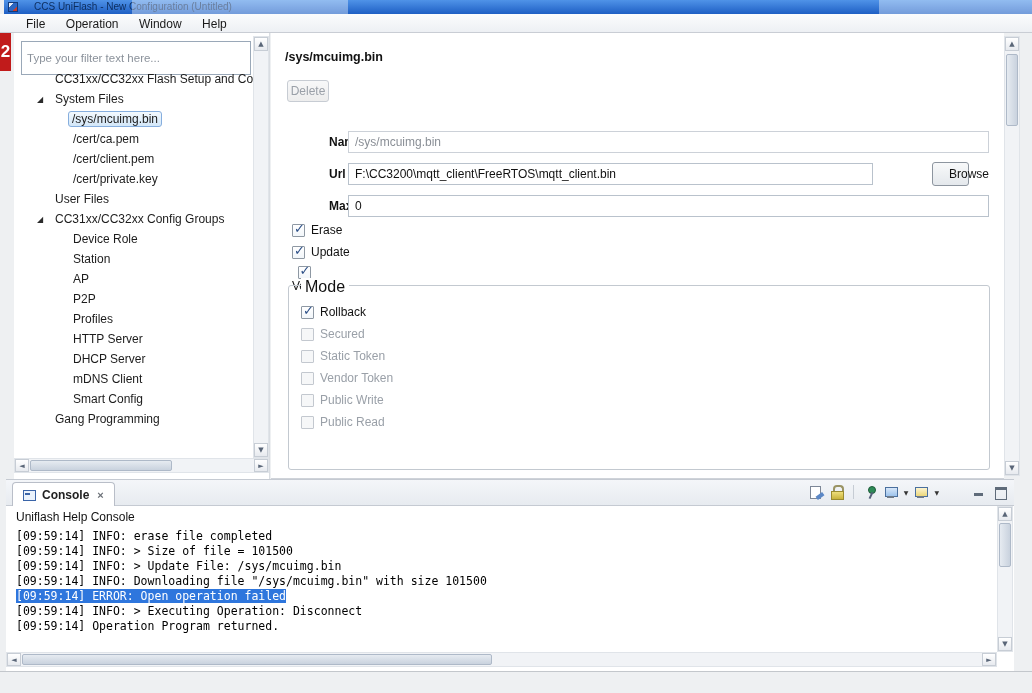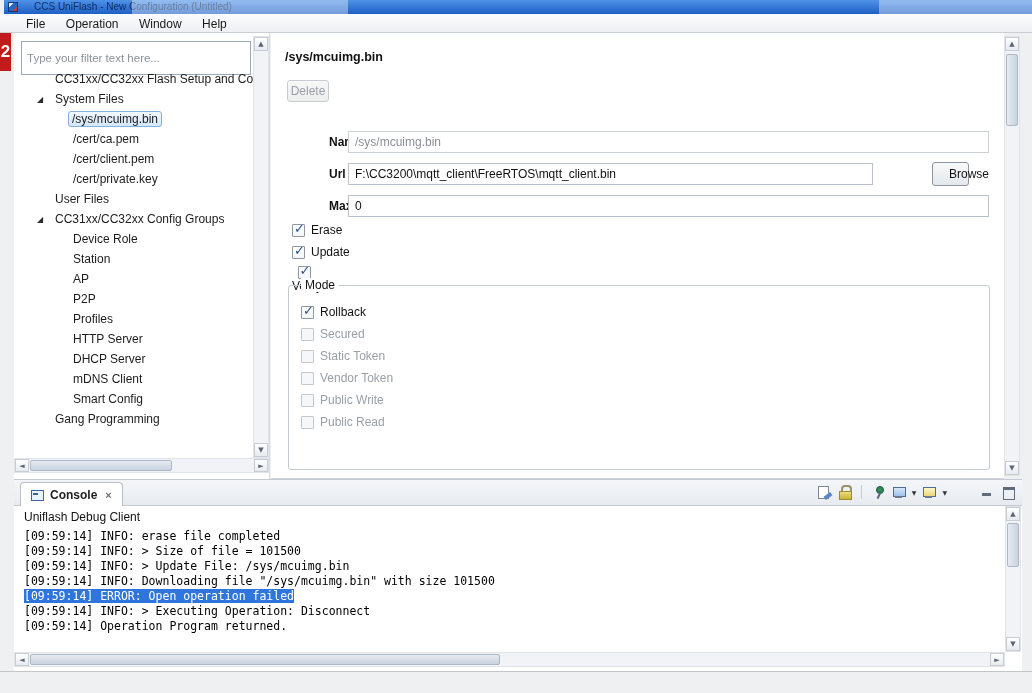--- a/index.html
+++ b/index.html
@@ -56,25 +56,25 @@
   .txt.dim { color:#8a8f96; border-color:#ccd1d8; }
 
   .chk-row, .opt-row { display:flex; align-items:center; font-size:12px; color:#111; }
   .chk-row { position:absolute; left:21px; height:16px; }
   .cb { width:13px; height:13px; border:1px solid #8e98a3; background:linear-gradient(#fff,#f2f6fa); border-radius:1px; margin-right:6px; position:relative; flex:none; }
   .checked .cb::after { content:"✓"; position:absolute; left:1px; top:-4px; font-size:13px; font-weight:bold; color:#2c4f87; font-family:"DejaVu Sans",sans-serif; }
   .disabled .cb { border-color:#c3c8cf; background:#f6f7f8; }
   .disabled .opt-label, .disabled .chk-label { color:#9aa0a8; }
 
   .mode-group { position:absolute; left:17px; top:252px; width:702px; height:185px; border:1px solid #c3c9d0; border-radius:3px; padding:15px 0 0 12px; }
-  .mode-legend { position:absolute; left:12px; top:-8px; background:#fff; padding:0 4px; font-size:12px; color:#111; }
+  .mode-legend { position:absolute; left:12px; top:-8px; background:#fff; padding:0 4px; font-size:16px; color:#111; }
   .opt-row { height:22px; }
 
   
-  .console-panel { left:14px; top:479px; width:1008px; height:192px; background:#fff; }
+  .console-panel { left:6px; top:479px; width:1008px; height:192px; background:#fff; }
   .tabbar { position:absolute; left:0; top:0; width:100%; height:27px; background:linear-gradient(#f4f6f9,#e7ebf0); border-top:1px solid #c5cad2; border-bottom:1px solid #c5cad2; }
   .tab { position:absolute; left:6px; top:2px; height:25px; background:#fff; border:1px solid #b9bec8; border-bottom:none; border-radius:4px 4px 0 0; display:flex; align-items:center; padding:0 8px; gap:5px; }
   .tab-label { font-size:12px; font-weight:bold; color:#222; }
   .tab-close { font-size:11px; color:#6b7077; width:12px; text-align:center; }
   .tab-close::before { content:"×"; font-weight:bold; }
   .con-toolbar { position:absolute; right:6px; top:4px; display:flex; align-items:center; gap:5px; }
   .tb-sep { width:1px; height:14px; background:#c6ccd4; margin:0 3px; }
   .tb-gap { width:22px; }
   .caret { font-size:6px; color:#333; font-family:"DejaVu Sans",sans-serif; }
   .caret::before { content:"▼"; }
@@ -277,21 +277,21 @@
       <span class="caret"></span>
       <span class="icon16 ic-monitor open"></span>
       <span class="caret"></span>
       <span class="tb-gap"></span>
       <span class="icon16 ic-min"></span>
       <span class="icon16 ic-max"></span>
     </div>
   </div>
 
   <div class="console-body">
-    <div class="console-title">Uniflash Debug Client</div>
+    <div class="console-title">Uniflash Help Console</div>
     <div class="console-line"><span class="line-text">[09:59:14] INFO: erase file completed</span></div>
     <div class="console-line"><span class="line-text">[09:59:14] INFO: &gt; Size of file = 101500</span></div>
     <div class="console-line"><span class="line-text">[09:59:14] INFO: &gt; Update File: /sys/mcuimg.bin</span></div>
     <div class="console-line"><span class="line-text">[09:59:14] INFO: Downloading file "/sys/mcuimg.bin" with size 101500</span></div>
     <div class="console-line selected"><span class="line-text">[09:59:14] ERROR: Open operation failed</span></div>
     <div class="console-line"><span class="line-text">[09:59:14] INFO: &gt; Executing Operation: Disconnect</span></div>
     <div class="console-line"><span class="line-text">[09:59:14] Operation Program returned.</span></div>
   </div>
 
   <div class="sb-v" style="left:991px;top:27px;height:146px;">

